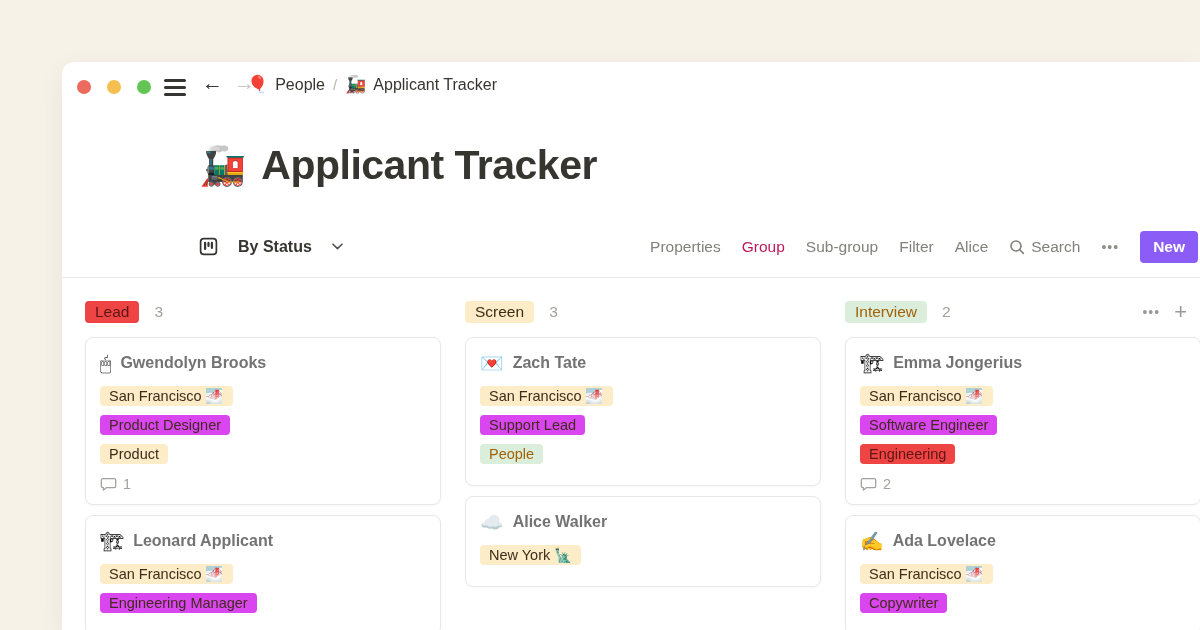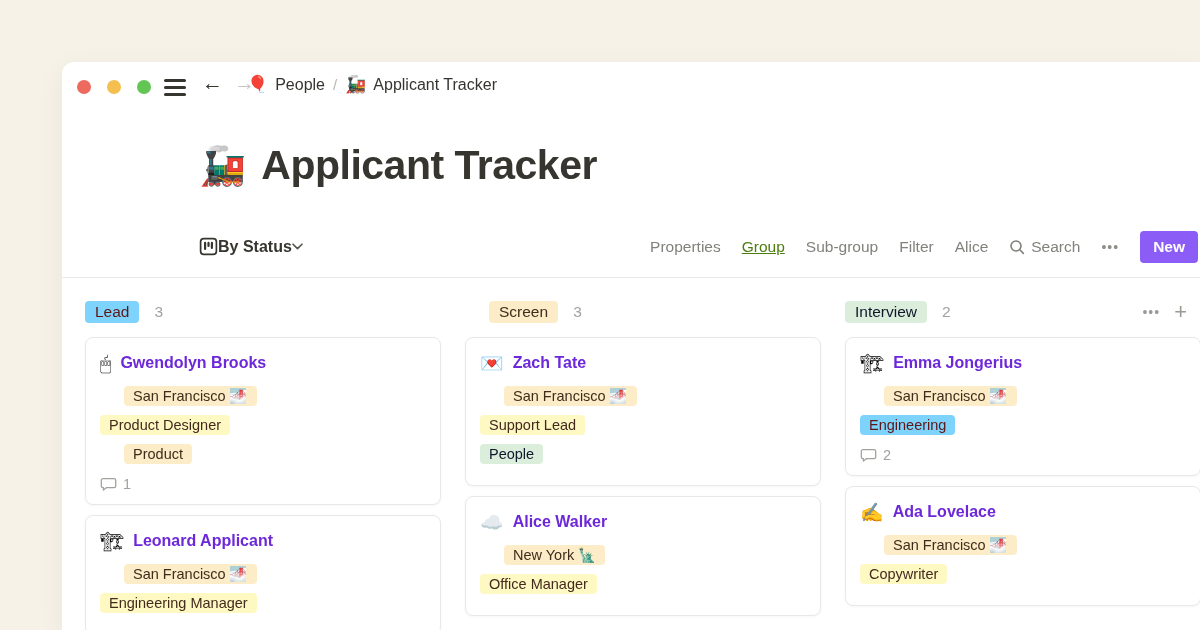--- a/index.html
+++ b/index.html
@@ -26,24 +26,24 @@
   .crumb .emo{ font-size:17px; }
   .breadcrumb .sep{ color:#B9B7B2; font-size:15px; }
 
   
   .page-header{ position:absolute; left:137px; top:80px; display:flex; align-items:center; gap:15px; }
   .page-emoji{ font-size:38px; line-height:1; }
   .page-header h1{ font-size:41px; font-weight:700; color:#37352F; letter-spacing:-0.5px; }
 
   
   .toolbar{ position:absolute; left:137px; right:2px; top:168px; height:33px; display:flex; align-items:center; }
-  .view-switcher{ display:flex; align-items:center; gap:0; font-size:16px; font-weight:700; color:#37352F; cursor:pointer; }
+  .view-switcher{ display:flex; align-items:center; gap:20px; font-size:16px; font-weight:700; color:#37352F; cursor:pointer; }
   .toolbar-right{ margin-left:auto; display:flex; align-items:center; gap:21px; font-size:15.5px; color:#82817C; }
   .tmenu{ cursor:pointer; }
-  .tmenu.active{ color:#4d7c0f;text-decoration:underline; }
+  .tmenu.active{ color:#be185d; }
   .search{ display:flex; align-items:center; gap:6px; cursor:pointer; }
   .more-dots{ letter-spacing:1px; font-size:14px; cursor:pointer; color:#8F8D88; }
   .new-btn{ background:#8b5cf6; color:#fff; border:none; border-radius:4px; height:32px; padding:0 13px;
             font-size:15.5px; font-weight:700; font-family:inherit; cursor:pointer; }
   .divider{ position:absolute; left:0; right:0; top:215px; height:1px; background:rgba(55,53,47,0.1); }
 
   
   .board{ position:absolute; left:0; right:0; top:236px; bottom:0; }
   .column{ position:absolute; top:0; width:356px; }
   .col-0{ left:23px; } .col-1{ left:403px; } .col-2{ left:783px; }
@@ -51,29 +51,29 @@
   .col-pill{ padding:2px 10px; border-radius:4px; font-size:15.5px; cursor:pointer; }
   .col-count{ margin-left:15px; font-size:15.5px; color:#A3A19C; }
   .col-actions{ margin-left:auto; display:flex; align-items:center; gap:14px; color:#9C9A95; padding-right:14px; }
   .col-actions .dots{ font-size:14px; letter-spacing:1px; cursor:pointer; }
   .col-actions .plus{ font-size:22px; font-weight:400; line-height:20px; cursor:pointer; }
 
   .card{ background:#fff; border:1px solid #E9E8E5; border-radius:8px; padding:12px 14px;
          box-shadow:0 1px 3px rgba(0,0,0,0.04); margin-bottom:10px; cursor:pointer; }
   .card-title{ display:flex; align-items:center; gap:9px; height:26px; margin-bottom:10px; }
   .card-emoji{ font-size:19px; line-height:1; }
-  .card-name{ font-size:16px; font-weight:700; color:#6d28d9; }
+  .card-name{ font-size:16px; font-weight:700; color:#737373; }
   .tag{ width:fit-content; padding:0 9px; border-radius:4px; font-size:14.5px; line-height:20px; margin-bottom:9px; }
   .comments{ display:flex; align-items:center; gap:6px; margin-top:12px; color:#A3A19C; font-size:14.5px; }
 
   
-  .t-yellow{ background:#FDECC8; color:#402C1B;margin-left:24px; }
-  .t-brown { background:#fef9c3; color:#442A1E; }
-  .t-red   { background:#7dd3fc; color:#5D1715; }
-  .t-green { background:#DBEDDB; color:#0f172a; }
+  .t-yellow{ background:#FDECC8; color:#402C1B; }
+  .t-brown { background:#d946ef; color:#442A1E; }
+  .t-red   { background:#ef4444; color:#5D1715; }
+  .t-green { background:#DBEDDB; color:#a16207; }
 
   svg{ display:block; }
 </style>
 </head>
 <body>
 
 <div class="window">
 
   <div>
     <div class="lights">
@@ -191,40 +191,40 @@
         <div class="tag t-yellow">San Francisco 🌁</div>
         <div class="tag t-brown">Support Lead</div>
         <div class="tag t-green">People</div>
       </div>
       <div class="card">
         <div class="card-title">
           <span class="card-emoji">☁️</span>
           <span class="card-name">Alice Walker</span>
         </div>
         <div class="tag t-yellow">New York 🗽</div>
-        <div class="tag t-brown">Office Manager</div>
 
       </div>
     </div>
 
     <div class="column col-2">
       <div class="col-header">
         <span class="col-pill t-green">Interview</span>
         <span class="col-count">2</span>
         <span class="col-actions">
           <span class="dots">•••</span>
           <span class="plus">+</span>
         </span>
       </div>
       <div class="card">
         <div class="card-title">
           <span class="card-emoji">🏗</span>
           <span class="card-name">Emma Jongerius</span>
         </div>
         <div class="tag t-yellow">San Francisco 🌁</div>
+        <div class="tag t-brown">Software Engineer</div>
         <div class="tag t-red">Engineering</div>
         <div class="comments">
           <span>
             <svg width="17" height="16" viewBox="0 0 17 16" fill="none">
               <path d="M3 2.6 h11 a1.7 1.7 0 0 1 1.7 1.7 v5.6 a1.7 1.7 0 0 1 -1.7 1.7 H6.6 L3.4 14 v-2.4 H3 a1.7 1.7 0 0 1 -1.7 -1.7 V4.3 A1.7 1.7 0 0 1 3 2.6 z" stroke="#A3A19C" stroke-width="1.3" stroke-linejoin="round"></path>
             </svg>
           </span>
           <span>2</span>
         </div>
       </div>

